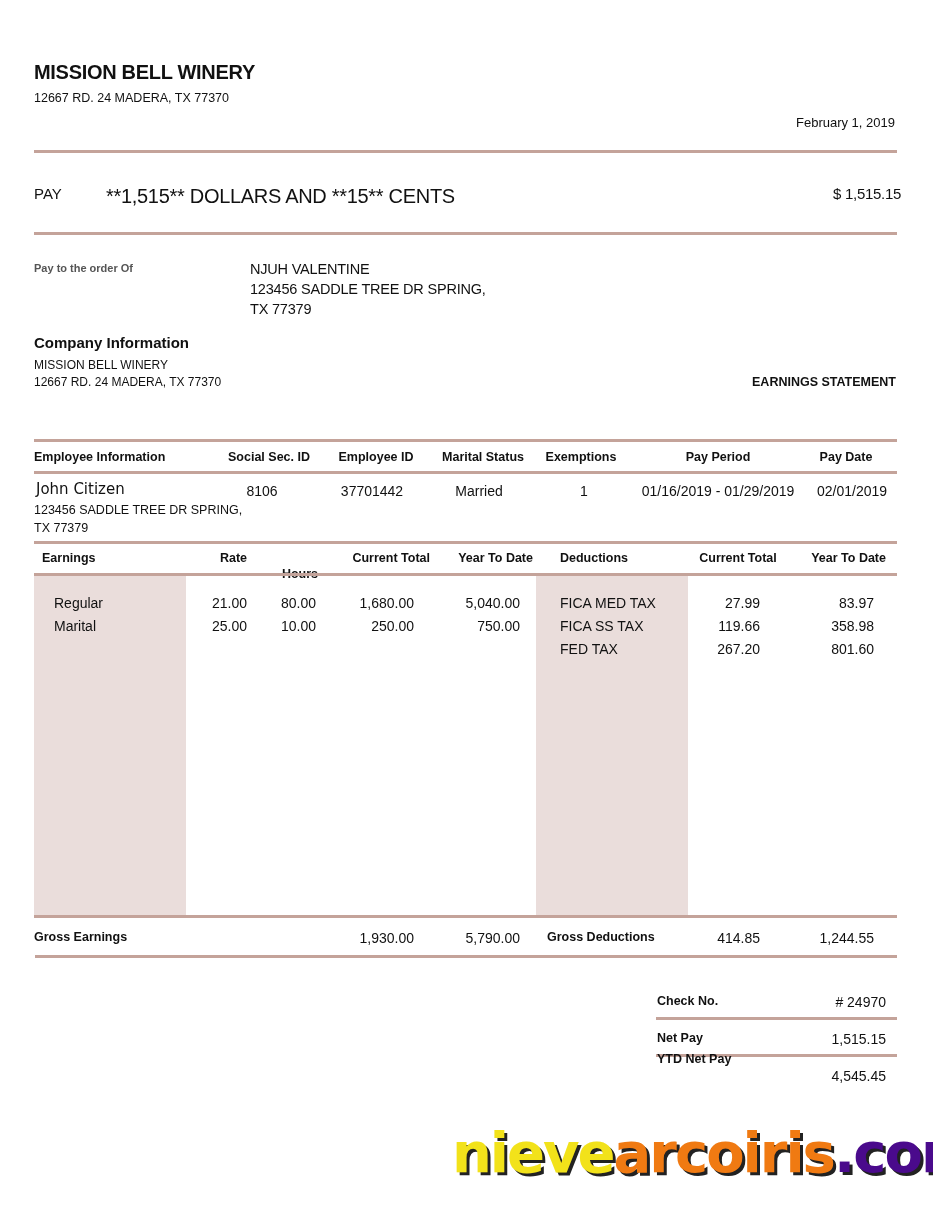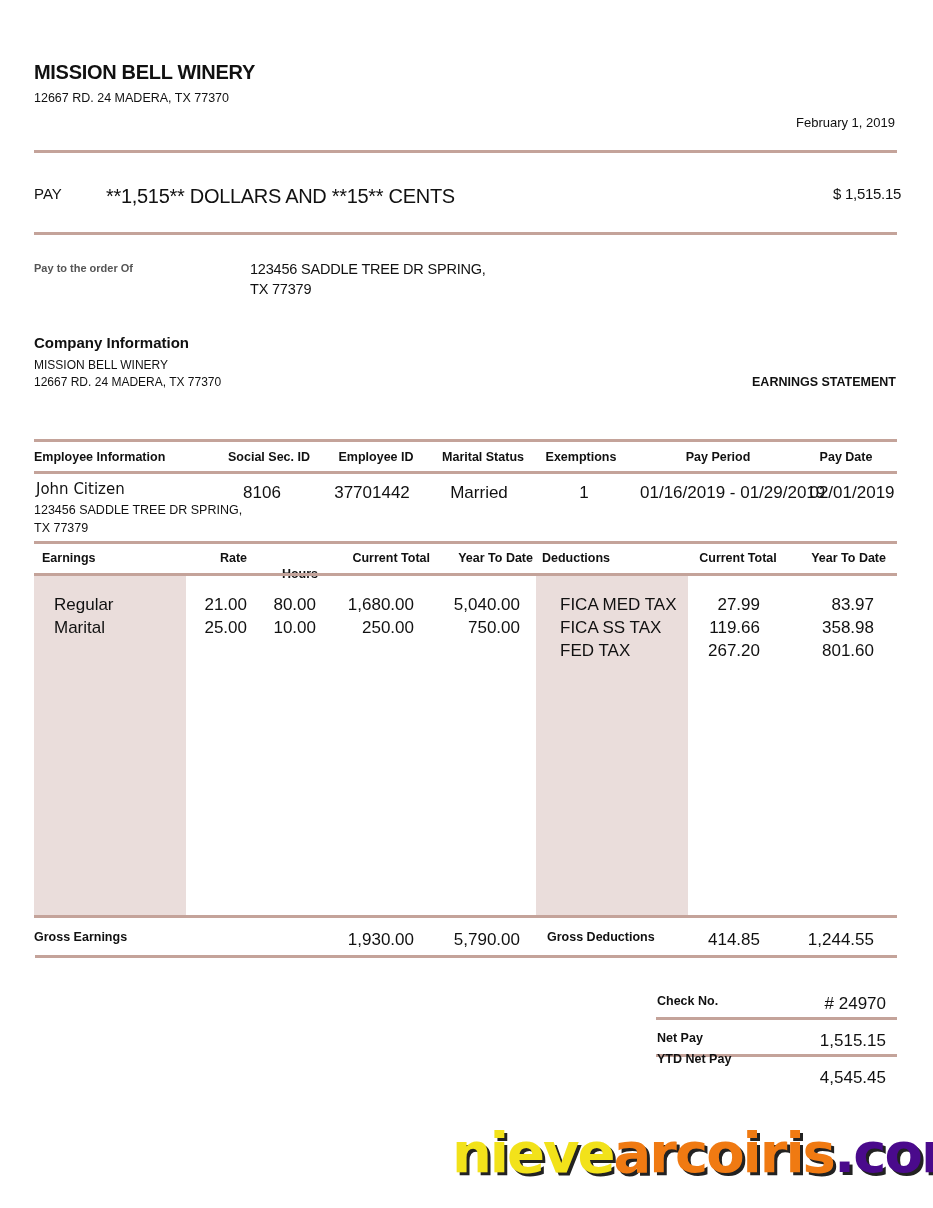--- a/index.html
+++ b/index.html
@@ -14,21 +14,21 @@
   .check-date { right: 38px; top: 115px; font-size: 13px; }
   .pay-label { left: 34px; top: 185px; font-size: 15px; }
   .pay-words { left: 106px; top: 185px; font-size: 20px; letter-spacing: -0.3px; }
   .pay-amount { right: 32px; top: 185px; font-size: 15px; letter-spacing: -0.3px; }
   .order-label { left: 34px; top: 262px; font-size: 11px; color: #555; font-weight: bold; }
   .payee { left: 250px; top: 259px; font-size: 14.5px; line-height: 20px; letter-spacing: -0.2px; }
   .ci-title { left: 34px; top: 334px; font-size: 15px; font-weight: bold; }
   .ci-body { left: 34px; top: 357px; font-size: 12px; line-height: 17px; }
   .es-label { right: 37px; top: 375px; font-size: 12.5px; font-weight: bold; }
   .th { font-size: 12.5px; font-weight: bold; white-space: nowrap; }
-  .td { font-size: 17px; white-space: nowrap; }
+  .td { font-size: 14px; white-space: nowrap; }
   .emp-name { font-family: "DejaVu Sans", sans-serif; font-size: 15px; left: 36px; top: 480px; }
   .emp-addr { left: 34px; top: 501px; font-size: 12.5px; line-height: 18px; }
   .shade { position: absolute; background: #eadddb; }
   .watermark {
     left: 452px; top: 1120px; font-size: 56px; font-weight: bold;
     font-family: "DejaVu Sans", sans-serif; letter-spacing: -2px;
     text-shadow: 3px 3px 0 #222;
   }
   .r { text-align: right; }
   .c { text-align: center; }
@@ -41,20 +41,21 @@
 <div class="abs check-date">February 1, 2019</div>
 <div class="rule" style="left:34px; width:863px; top:150px;"></div>
 
 <div class="abs pay-label">PAY</div>
 <div class="abs pay-words">**1,515** DOLLARS AND **15** CENTS</div>
 <div class="abs pay-amount">$ 1,515.15</div>
 <div class="rule" style="left:34px; width:863px; top:232px;"></div>
 
 <div class="abs order-label">Pay to the order Of</div>
 <div class="abs payee">
+  <div>NJUH VALENTINE</div>
   <div>123456 SADDLE TREE DR  SPRING,</div>
   <div>TX 77379</div>
 </div>
 
 <div class="abs ci-title">Company Information</div>
 <div class="abs ci-body">
   <div>MISSION BELL WINERY</div>
   <div>12667 RD. 24 MADERA, TX 77370</div>
 </div>
 <div class="abs es-label">EARNINGS STATEMENT</div>
@@ -83,21 +84,21 @@
 
 <div class="rule" style="left:34px; width:863px; top:541px;"></div>
 <div class="shade" style="left:34px; width:152px; top:575px; height:341px;"></div>
 <div class="shade" style="left:536px; width:152px; top:575px; height:341px;"></div>
 
 <div class="abs th" style="left:42px; top:551px;">Earnings</div>
 <div class="abs th r" style="left:196px; width:51px; top:551px;">Rate</div>
 <div class="abs th r" style="left:262px; width:56px; top:567px;">Hours</div>
 <div class="abs th r" style="left:330px; width:100px; top:551px;">Current Total</div>
 <div class="abs th r" style="left:440px; width:93px; top:551px;">Year To Date</div>
-<div class="abs th" style="left:542px; top:551px;">Deductions</div>
+<div class="abs th" style="left:560px; top:551px;">Deductions</div>
 <div class="abs th c" style="left:690px; width:96px; top:551px;">Current Total</div>
 <div class="abs th r" style="left:800px; width:86px; top:551px;">Year To Date</div>
 <div class="rule" style="left:34px; width:863px; top:573px;"></div>
 
 <div>
   <div class="abs td" style="left:54px; top:595px;">Regular</div>
   <div class="abs td r" style="left:196px; width:51px; top:595px;">21.00</div>
   <div class="abs td r" style="left:262px; width:54px; top:595px;">80.00</div>
   <div class="abs td r" style="left:330px; width:84px; top:595px;">1,680.00</div>
   <div class="abs td r" style="left:440px; width:80px; top:595px;">5,040.00</div>

